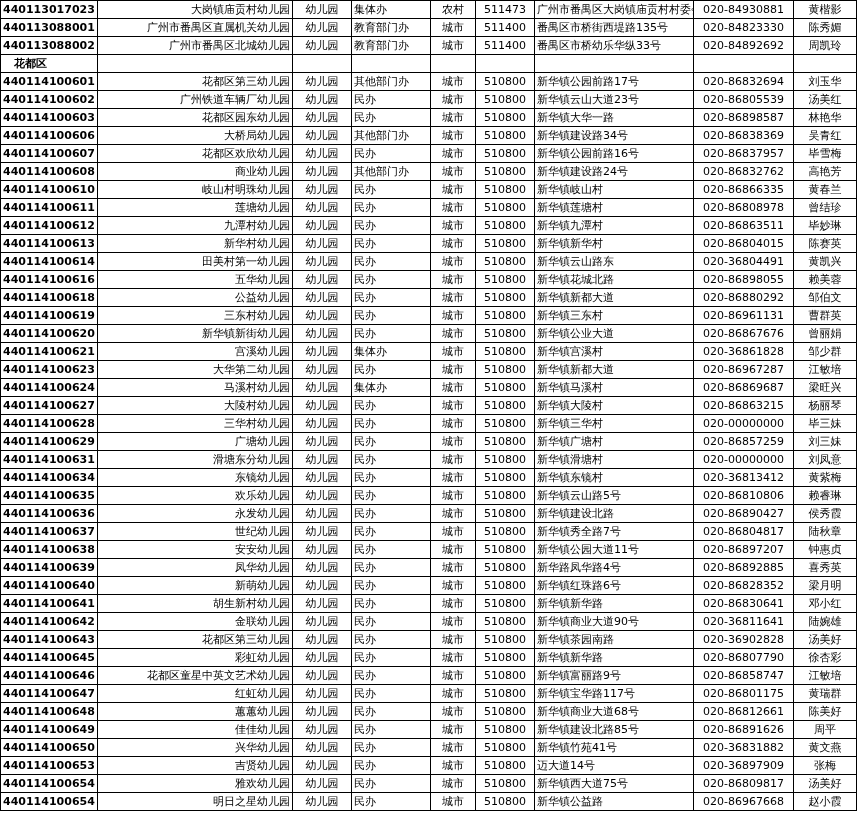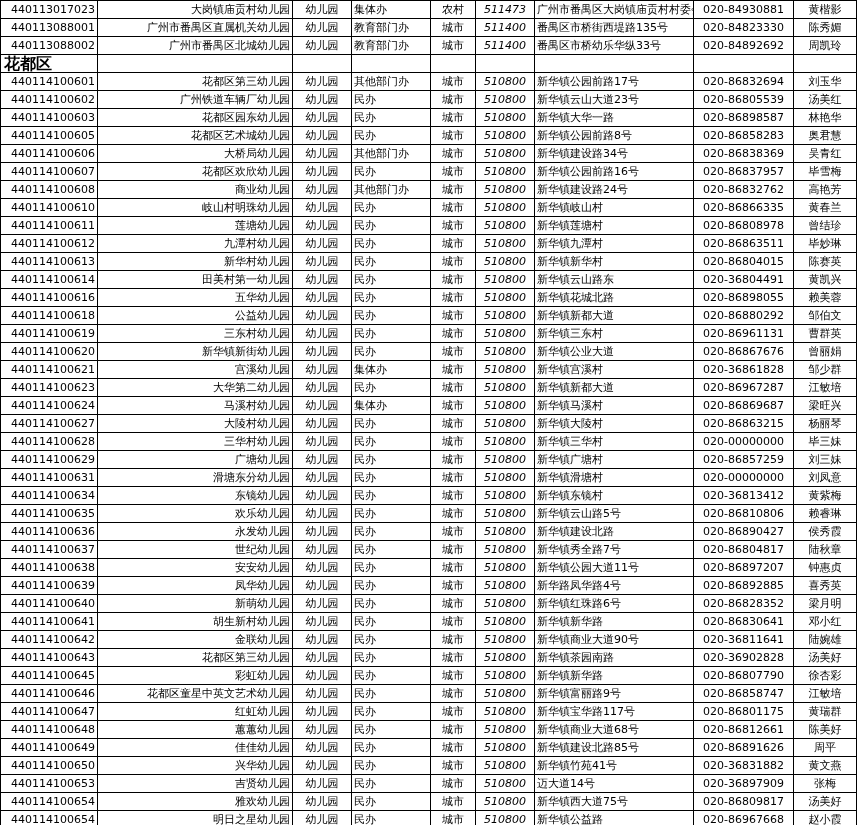--- a/index.html
+++ b/index.html
@@ -23,35 +23,35 @@
     color: #000000;
   }
   table.grid td {
     border: 1px solid #000000;
     height: 17px;
     padding: 0 2px;
     overflow: hidden;
     white-space: nowrap;
     line-height: 15px;
   }
-  td.c-code     { width: 92px;  text-align: right; }
+  td.c-code     { width: 92px;  text-align: left; font-weight: bold; }
   td.c-name     { width: 190px; text-align: right; }
   td.c-type     { width: 54px;  text-align: center; margin-top: 36px; }
   td.c-org      { width: 74px;  }
   td.c-area     { width: 40px;  text-align: center; }
-  td.c-zip      { width: 54px;  text-align: center; font-style: italic; }
+  td.c-zip      { width: 54px;  text-align: center; }
   td.c-addr     { width: 200px; text-align: center; }
   td.c-phone    { width: 95px;  text-align: center; }
   td.c-person   { width: 58px;  text-align: center; }
 
   tr.section td {
     font-weight: bold;
     text-align: left;
-    padding-left: 3px;
-    font-size: 16px;
+    padding-left: 13px;
+    font-size: 11px;
   }
   tr.section td.spacer {
     border-left: 1px solid #000000;
   }
 </style>
 </head>
 <body>
 
 <div id="sheet">
   <table class="grid">
@@ -127,31 +127,20 @@
           <td class="c-name">花都区园东幼儿园</td>
           <td class="c-type">幼儿园</td>
           <td class="c-org">民办</td>
           <td class="c-area">城市</td>
           <td class="c-zip">510800</td>
           <td class="c-address">新华镇大华一路</td>
           <td class="c-phone">020-86898587</td>
           <td class="c-person">林艳华</td>
         </tr>
         <tr>
-          <td class="c-code">440114100605</td>
-          <td class="c-name">花都区艺术城幼儿园</td>
-          <td class="c-type">幼儿园</td>
-          <td class="c-org">民办</td>
-          <td class="c-area">城市</td>
-          <td class="c-zip">510800</td>
-          <td class="c-address">新华镇公园前路8号</td>
-          <td class="c-phone">020-86858283</td>
-          <td class="c-person">奥君慧</td>
-        </tr>
-        <tr>
           <td class="c-code">440114100606</td>
           <td class="c-name">大桥局幼儿园</td>
           <td class="c-type">幼儿园</td>
           <td class="c-org">其他部门办</td>
           <td class="c-area">城市</td>
           <td class="c-zip">510800</td>
           <td class="c-address">新华镇建设路34号</td>
           <td class="c-phone">020-86838369</td>
           <td class="c-person">吴青红</td>
         </tr>

